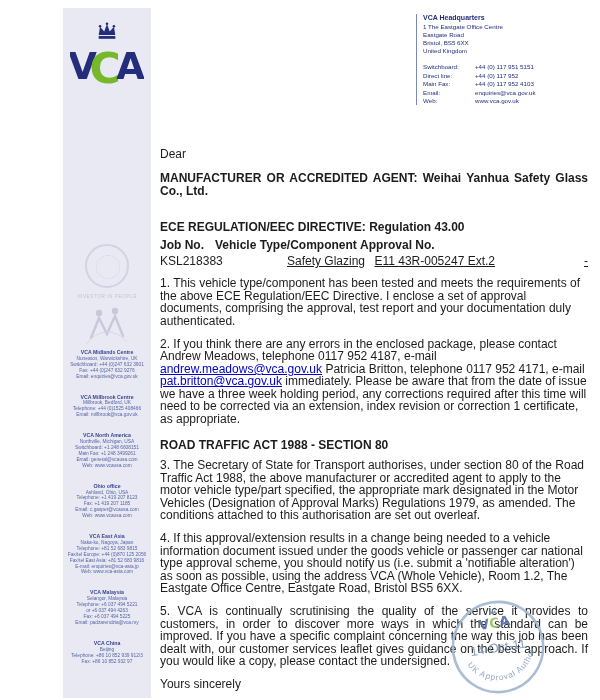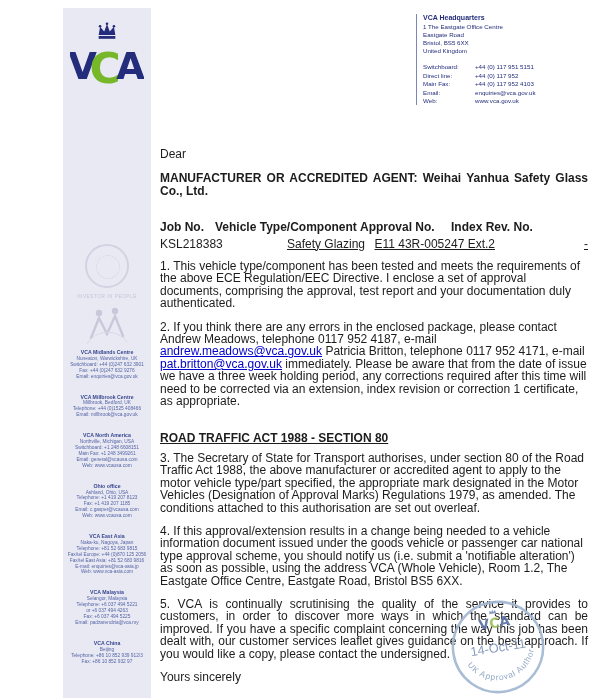--- a/index.html
+++ b/index.html
@@ -154,39 +154,39 @@
         <div class="" style="display: block;">www.vca.gov.uk</div>
       </div>
   </div>
 
 
   <div class="letter">
     <div class="dear">Dear</div>
 
     <div class="recipient">MANUFACTURER OR ACCREDITED AGENT: Weihai Yanhua Safety Glass Co.,  Ltd.</div>
 
+    <div class="bold-head">ECE REGULATION/EEC DIRECTIVE: Regulation 43.00</div>
 
     <div class="jt-head">
       <span class="c1">Job No.</span>
       <span class="c2">Vehicle Type/Component</span>
       <span class="c3">Approval No.</span>
-      <span class="c4">Index Rev. No.</span>
     </div>
     <div class="jt-row">
       <span class="c1">KSL218383</span>
       <span class="c2">Safety Glazing</span>
       <span class="c3">E11 43R-005247 Ext.2</span>
       <span class="c4">-</span>
     </div>
 
     <p>1. This vehicle type/component has been tested and meets the requirements of the above ECE Regulation/EEC Directive. I enclose a set of approval documents, comprising the approval, test report and your documentation duly authenticated.</p>
 
     <p><span>2. If you think there are any errors in the enclosed package, please contact Andrew Meadows, telephone 0117 952 4187, e-mail </span><a class="link">andrew.meadows@vca.gov.uk</a><span> Patricia Britton, telephone 0117 952 4171, e-mail </span><a class="link">pat.britton@vca.gov.uk</a><span> immediately. Please be aware that from the date of issue we have a three week holding period, any corrections required after this time will need to be corrected via an extension, index revision or correction 1 certificate, as appropriate.</span></p>
 
-    <div class="bold-head" style="margin-top:24px; margin-bottom:8px;text-decoration:underline;">ROAD TRAFFIC ACT 1988 - SECTION 80</div>
+    <div class="bold-head" style="margin-top:14px; margin-bottom:8px;">ROAD TRAFFIC ACT 1988 - SECTION 80</div>
 
     <p>3. The Secretary of State for Transport authorises, under section 80 of the Road Traffic Act 1988, the above manufacturer or accredited agent to apply to the motor vehicle type/part specified, the appropriate mark designated in the Motor Vehicles (Designation of Approval Marks) Regulations 1979, as amended. The conditions attached to this authorisation are set out overleaf.</p>
 
     <p>4. If this approval/extension results in a change being needed to a vehicle information document issued under the goods vehicle or passenger car national type approval scheme, you should notify us (i.e. submit a 'notifiable alteration') as soon as possible, using the address VCA (Whole Vehicle), Room 1.2, The Eastgate Office Centre, Eastgate Road, Bristol BS5 6XX.</p>
 
     <p class="justified">5. VCA is continually scrutinising the quality of the service it provides to customers, in order to discover more ways in which the standard can be improved. If you have a specific complaint concerning the way this job has been dealt with, our customer services leaflet gives guidance on the best approach. If you would like a copy, please contact the undersigned.</p>
 
     <div class="closing">Yours sincerely</div>
 
   </div>

